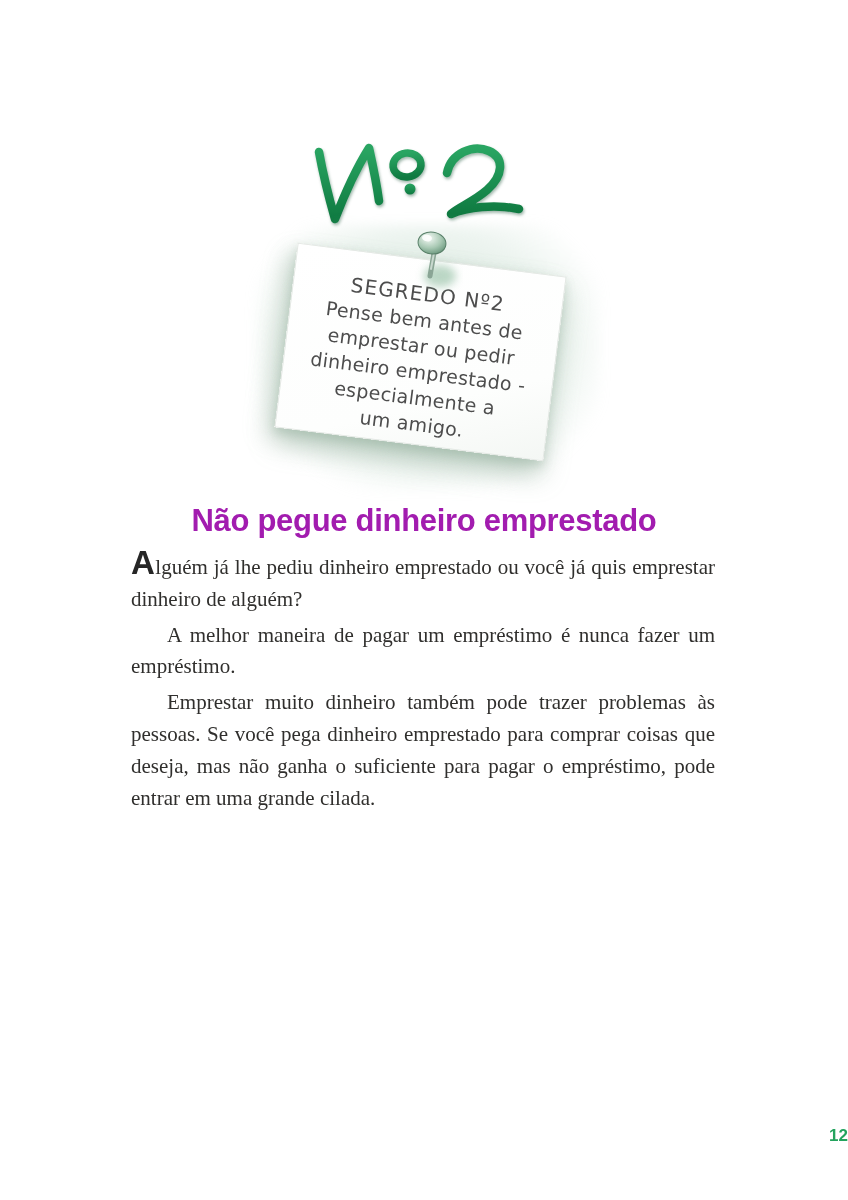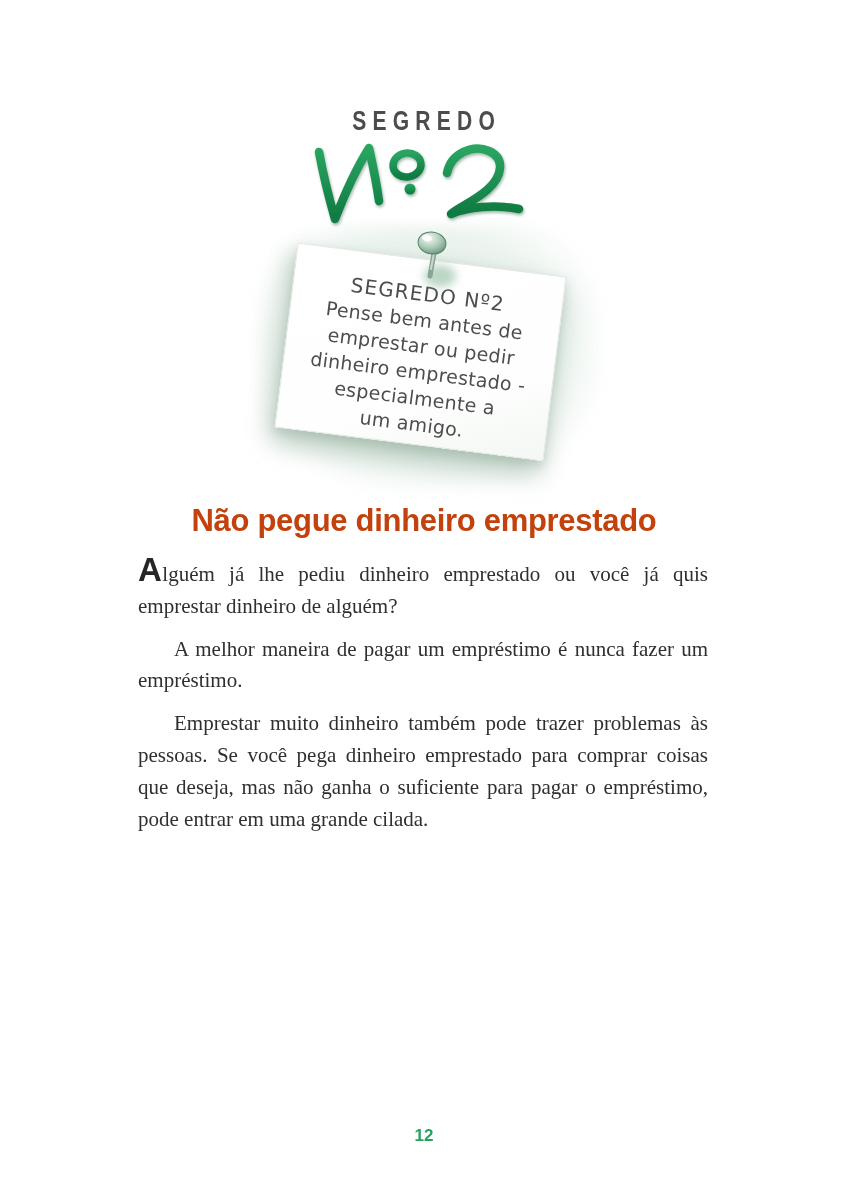--- a/index.html
+++ b/index.html
@@ -69,62 +69,59 @@
   }
 
   
   .chapter-heading {
     position: absolute; top: 482px; left: 0; width: 100%;
     text-align: center;
     font-family: "Liberation Sans", sans-serif;
     font-weight: 700;
     font-size: 31px;
     letter-spacing: -0.3px;
-    color: #c2410c;
+    color: #a21caf;
   }
 
   
   .body-text {
     position: absolute; top: 548px; left: 127px;
     width: 592px;
     font-family: "Liberation Serif", serif;
     font-size: 21px;
     line-height: 31.8px;
     color: #302f2d;
     text-align: justify;
   }
-  .body-text p { margin: 11px; text-indent: 36px; }
+  .body-text p { margin: 4px; text-indent: 36px; }
   .body-text p.first { text-indent: 0; }
   .dropcap {
     font-family: "Liberation Sans", sans-serif;
     font-weight: 700;
     font-size: 33px;
     line-height: 0;
     letter-spacing: 0.5px;
     color: #262626;
   }
 
   
   .page-number {
     position: absolute; top: 1126px; left: 0; width: 100%;
-    text-align: center;
+    text-align: right;
     font-family: "Liberation Sans", sans-serif;
     font-weight: 700;
     font-size: 17px;
     color: #23a35d;
   }
 </style>
 </head>
 <body>
 
 <div class="page">
 
-  <div class="kicker">
-    <span class="kicker-inner">SEGREDO</span>
-  </div>
 
   <div class="secret-number" role="img" aria-label="Nº 2">
     <svg viewBox="0 0 230 100">
       <defs>
         <linearGradient id="gGreen" x1="0" y1="0" x2="0" y2="1">
           <stop offset="0" stop-color="#29a562"></stop>
           <stop offset="1" stop-color="#0f7a41"></stop>
         </linearGradient>
       </defs>
       <g fill="none" stroke="url(#gGreen)" stroke-width="8.5" stroke-linecap="round" stroke-linejoin="round">

